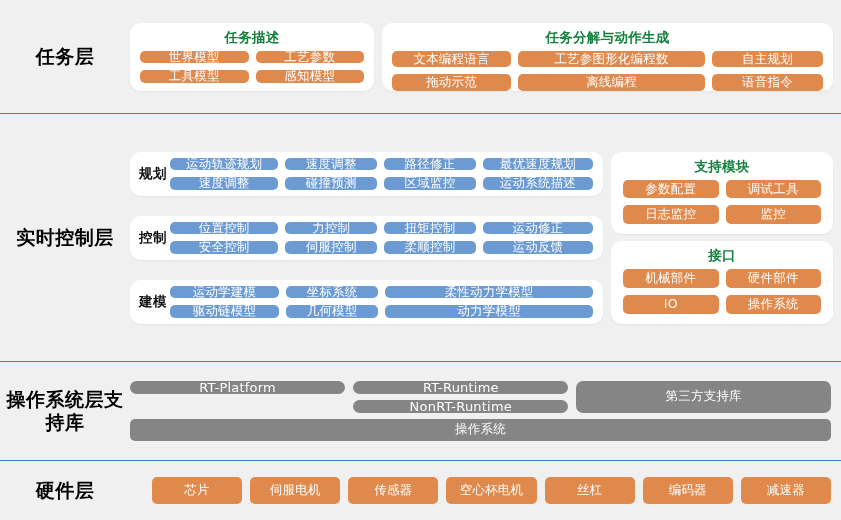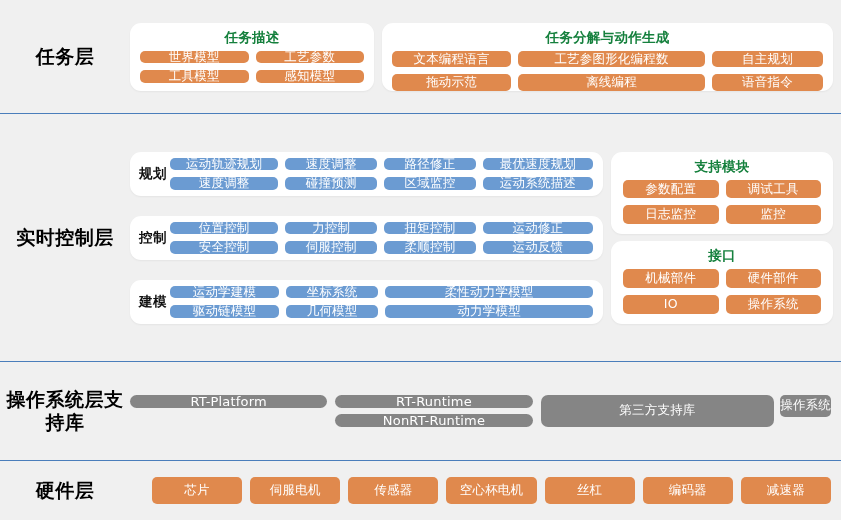--- a/index.html
+++ b/index.html
@@ -163,21 +163,21 @@
 
   .side-card { flex: 1 1 0; padding: 0 12px 10px; }
   .side-card .chip-grid {
     grid-template-columns: 1fr 1fr;
     grid-auto-rows: 1fr;
   }
 
   
   .layer-os { height: 99px; }
   .layer-os .layer-body {
-    flex-direction: row;
+    flex-direction: column;
     padding: 7px 10px 8px 0;
     gap: 6px;
   }
   .os-top {
     display: grid;
     grid-template-columns: 1.42fr 1.42fr 1.68fr;
     gap: 8px;
     flex: 1 1 auto;
   }
   .os-col {

